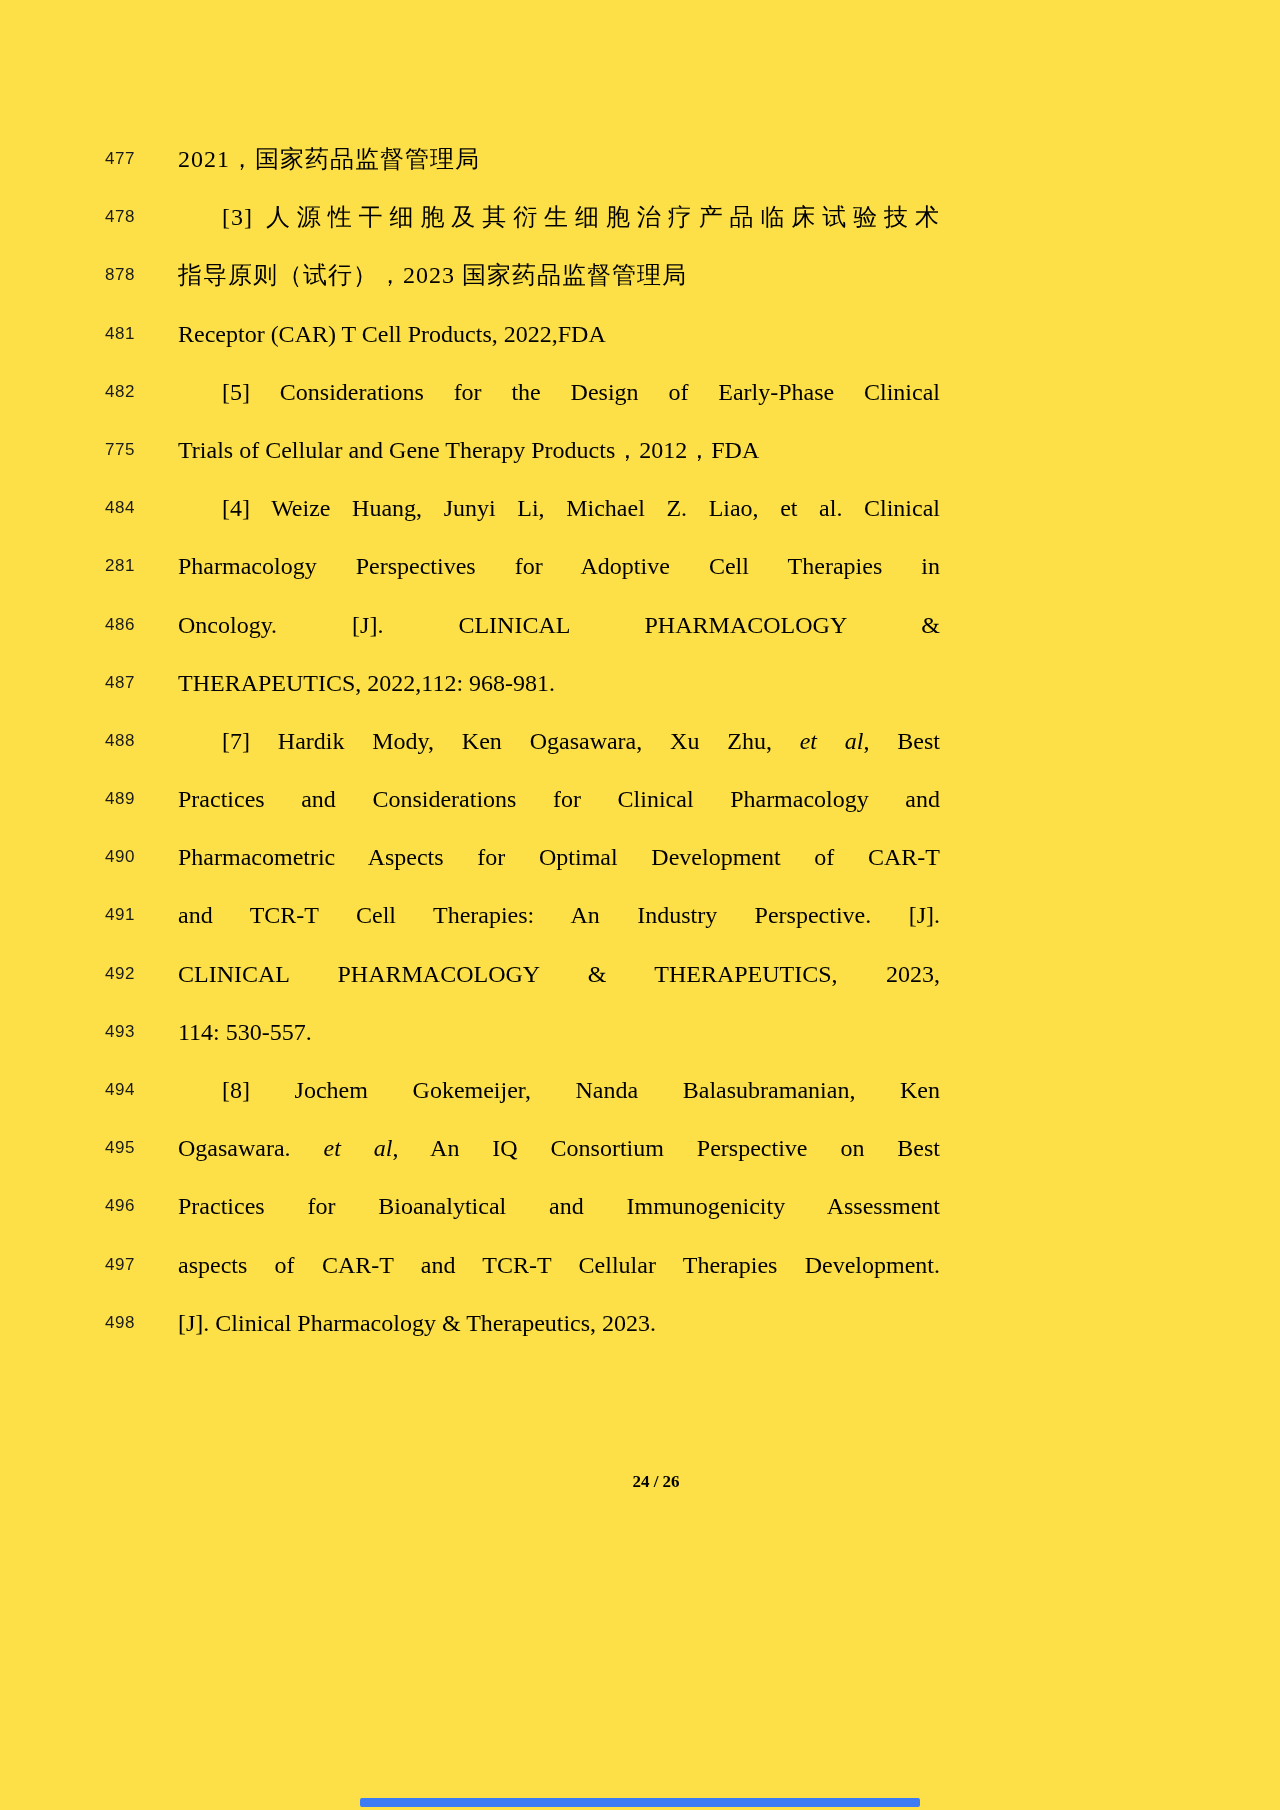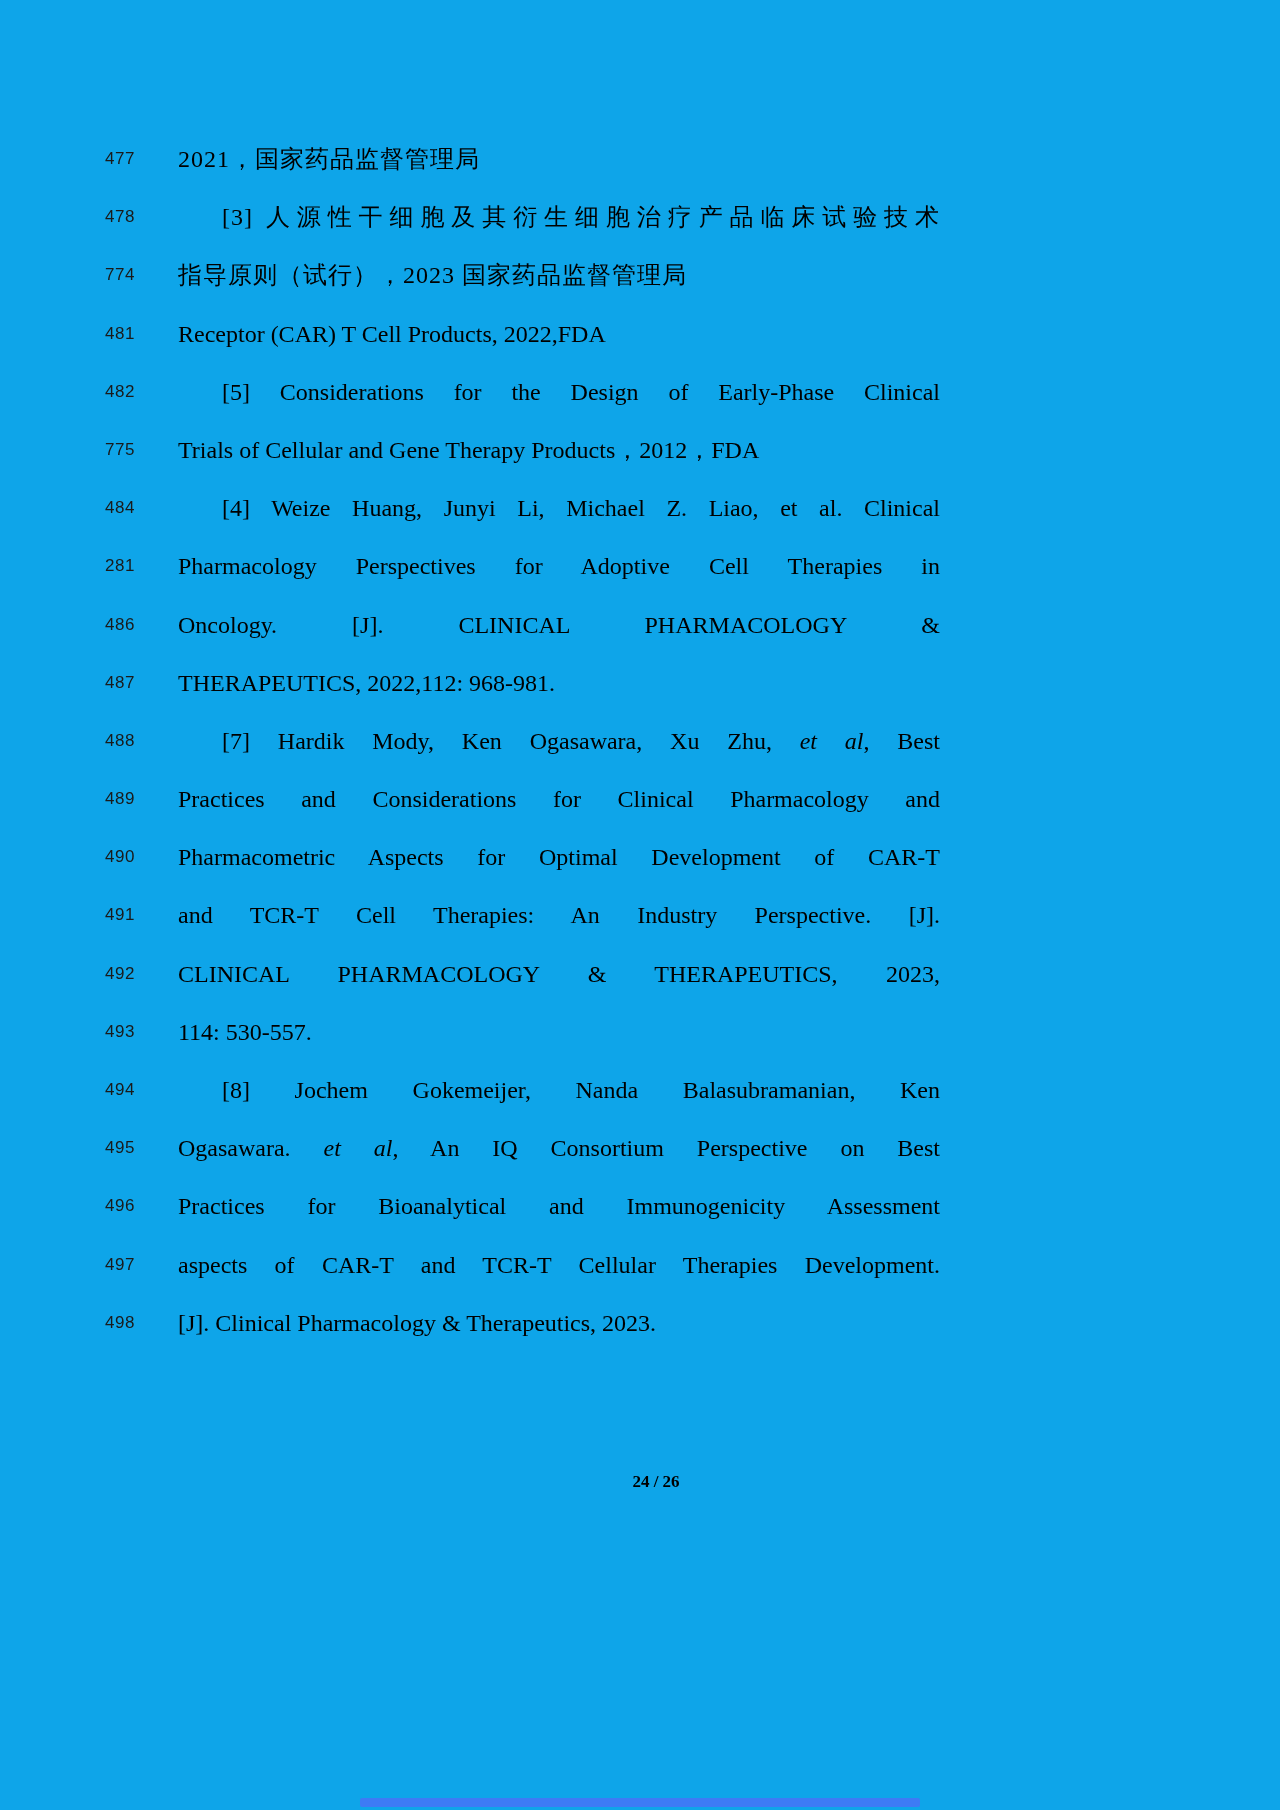--- a/index.html
+++ b/index.html
@@ -1,20 +1,20 @@
 <!DOCTYPE html>
 <html><head>
 <meta charset="utf-8">
 <style>
   html, body { margin: 0; padding: 0; background: #ffffff; }
   .page {
     position: relative;
     width: 1280px;
     height: 1810px;
-    background: #0ea5e9;
+    background: #fde047;
     overflow: hidden;
     font-family: "Liberation Serif", serif;
     color: #000000;
   }
   .content {
     position: absolute;
     top: 130px;
     left: 0;
     right: 0;
   }
@@ -74,21 +74,21 @@
   <div class="content">
       <div class="line zh">
         <span class="no">477</span>
         <div class="txt"><span>2021，国家药品监督管理局</span></div>
       </div>
       <div class="line just ind zh">
         <span class="no">478</span>
         <div class="txt"><span>[3] 人源性干细胞及其衍生细胞治疗产品临床试验技术</span></div>
       </div>
       <div class="line zh">
-        <span class="no">774</span>
+        <span class="no">878</span>
         <div class="txt"><span>指导原则（试行），2023 国家药品监督管理局</span></div>
       </div>
       <div class="line">
         <span class="no">481</span>
         <div class="txt"><span>Receptor (CAR) T Cell Products, 2022,FDA</span></div>
       </div>
       <div class="line just ind">
         <span class="no">482</span>
         <div class="txt"><span>[5] Considerations for the Design of Early-Phase Clinical</span></div>
       </div>

